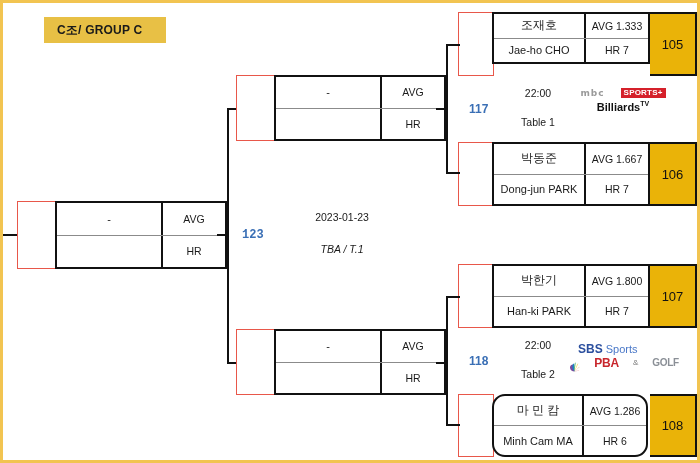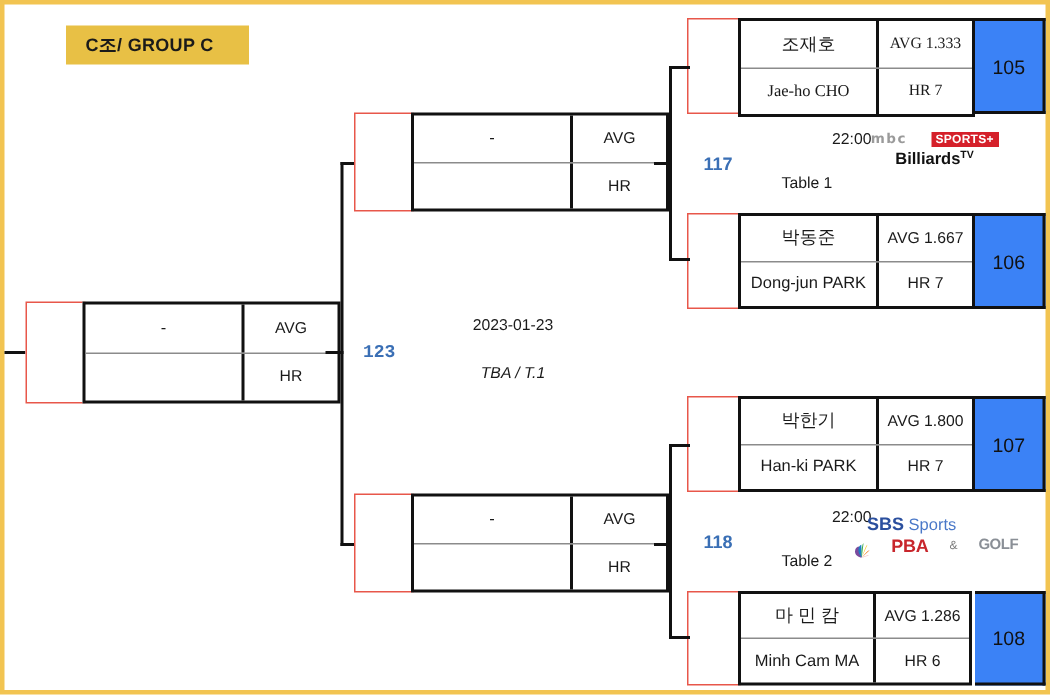--- a/index.html
+++ b/index.html
@@ -59,31 +59,31 @@
     width:62px;display:flex;align-items:center;justify-content:center;
     font-size:10.5px;color:#1a1a1a;
     box-sizing:border-box;white-space:nowrap;
   }
 
   
   .scorebox{
     position:absolute;box-sizing:border-box;
     border:2px solid #111;border-left:none;
     display:flex;align-items:center;justify-content:center;
-    font-size:13px;color:#111;background:#3b82f6;
+    font-size:13px;color:#111;background:#eab308;
   }
 
   
   .matchno{
     position:absolute;
     font-size:12px;font-weight:bold;color:#3a6fb5;
   }
   .mtime{
     position:absolute;font-size:10.5px;color:#1a1a1a;
-    text-align:right;
+    text-align:center;
   }
   .mtable{
     position:absolute;font-size:10.5px;color:#1a1a1a;
     text-align:center;
   }
   .mdate{
     position:absolute;font-size:10.5px;color:#1a1a1a;text-align:center;
   }
 
   
@@ -178,21 +178,21 @@
       <div class="pname">-</div>
       <div class="pstat">AVG</div>
     </div>
     <div class="prow">
       <div class="pname"></div>
       <div class="pstat">HR</div>
     </div>
   </div>
 
   <div class="redcell" style="left:455px;top:9px;width:36px;height:64px;"></div>
-  <div class="ptable" style="left:489px;top:9px;width:158px;height:66px;font-family:Liberation Serif, serif;">
+  <div class="ptable" style="left:489px;top:9px;width:158px;height:52px;">
     <div class="prow top">
       <div class="pname kr">조재호</div>
       <div class="pstat">AVG 1.333</div>
     </div>
     <div class="prow">
       <div class="pname">Jae-ho CHO</div>
       <div class="pstat">HR 7</div>
     </div>
   </div>
   <div class="scorebox" style="left:647px;top:9px;width:47px;height:64px;">105</div>
@@ -236,21 +236,21 @@
       <div class="pstat">AVG 1.800</div>
     </div>
     <div class="prow">
       <div class="pname">Han-ki PARK</div>
       <div class="pstat">HR 7</div>
     </div>
   </div>
   <div class="scorebox" style="left:647px;top:261px;width:47px;height:64px;">107</div>
 
   <div class="redcell" style="left:455px;top:391px;width:36px;height:63px;"></div>
-  <div class="ptable" style="left:489px;top:391px;width:156px;height:63px;">
+  <div class="ptable" style="left:489px;top:391px;width:156px;height:63px;border-radius:13px;">
     <div class="prow top">
       <div class="pname kr">마 민 캄</div>
       <div class="pstat">AVG 1.286</div>
     </div>
     <div class="prow">
       <div class="pname">Minh Cam MA</div>
       <div class="pstat">HR 6</div>
     </div>
   </div>
   <div class="scorebox" style="left:647px;top:391px;width:47px;height:63px;">108</div>

